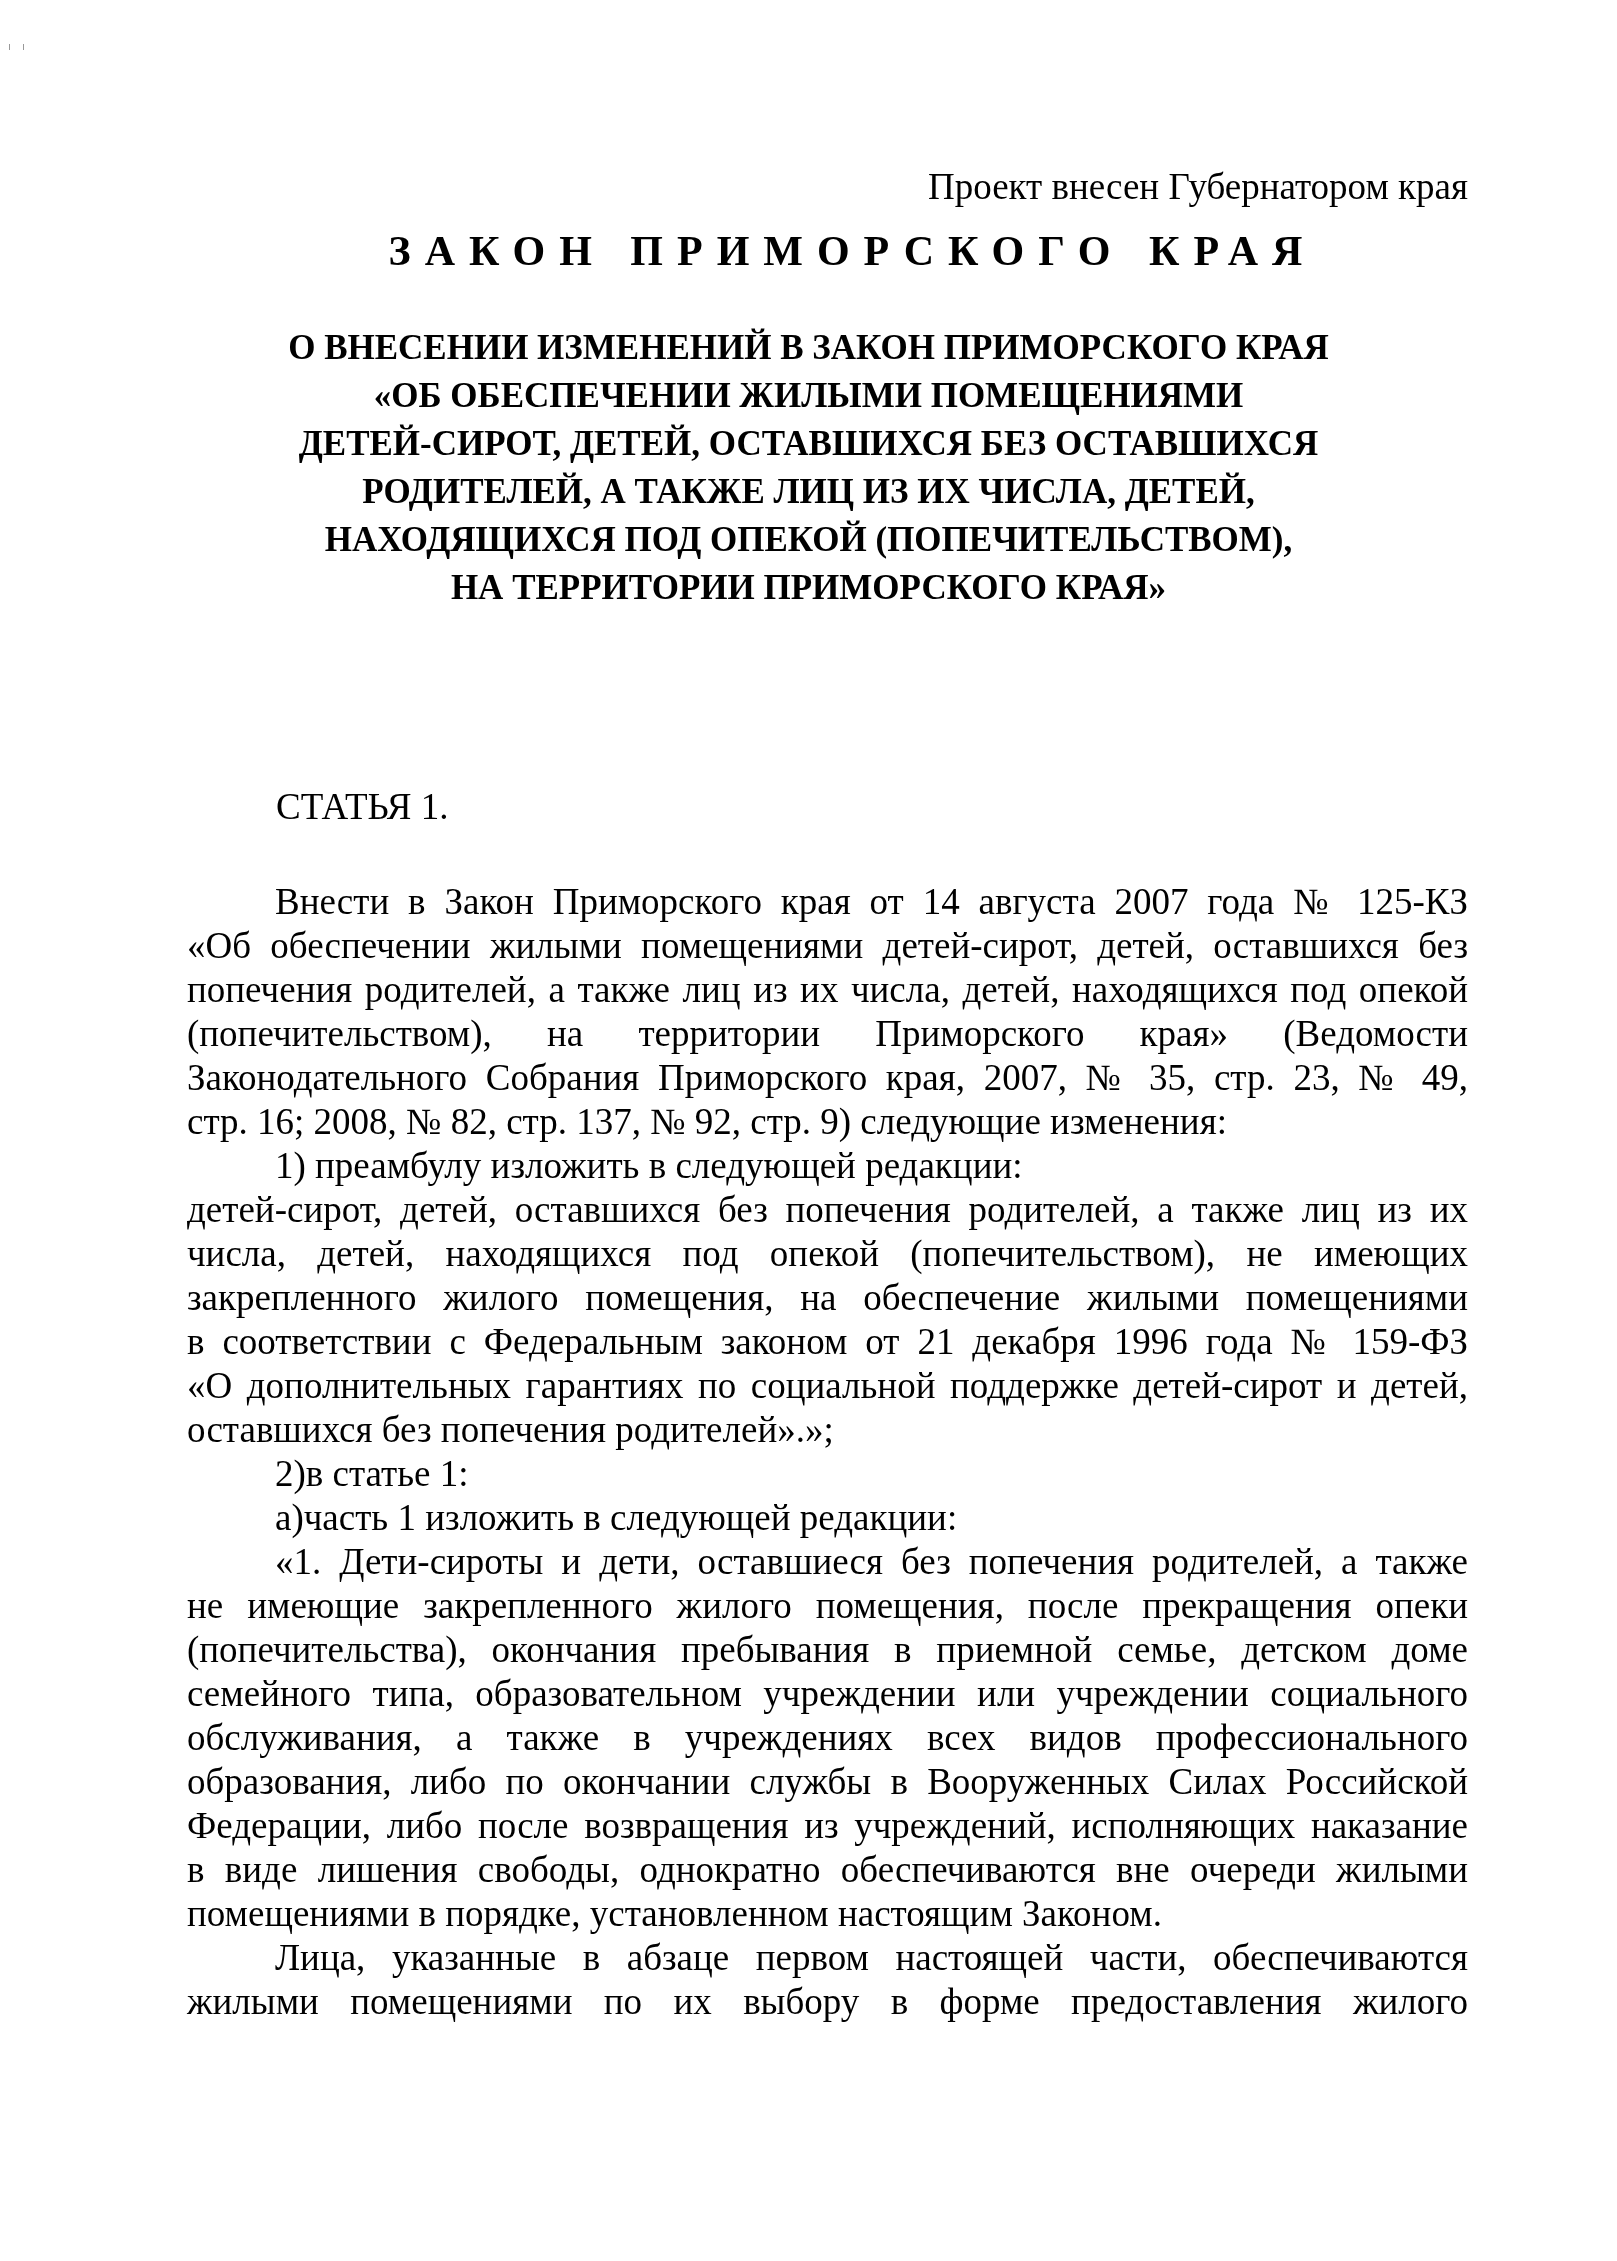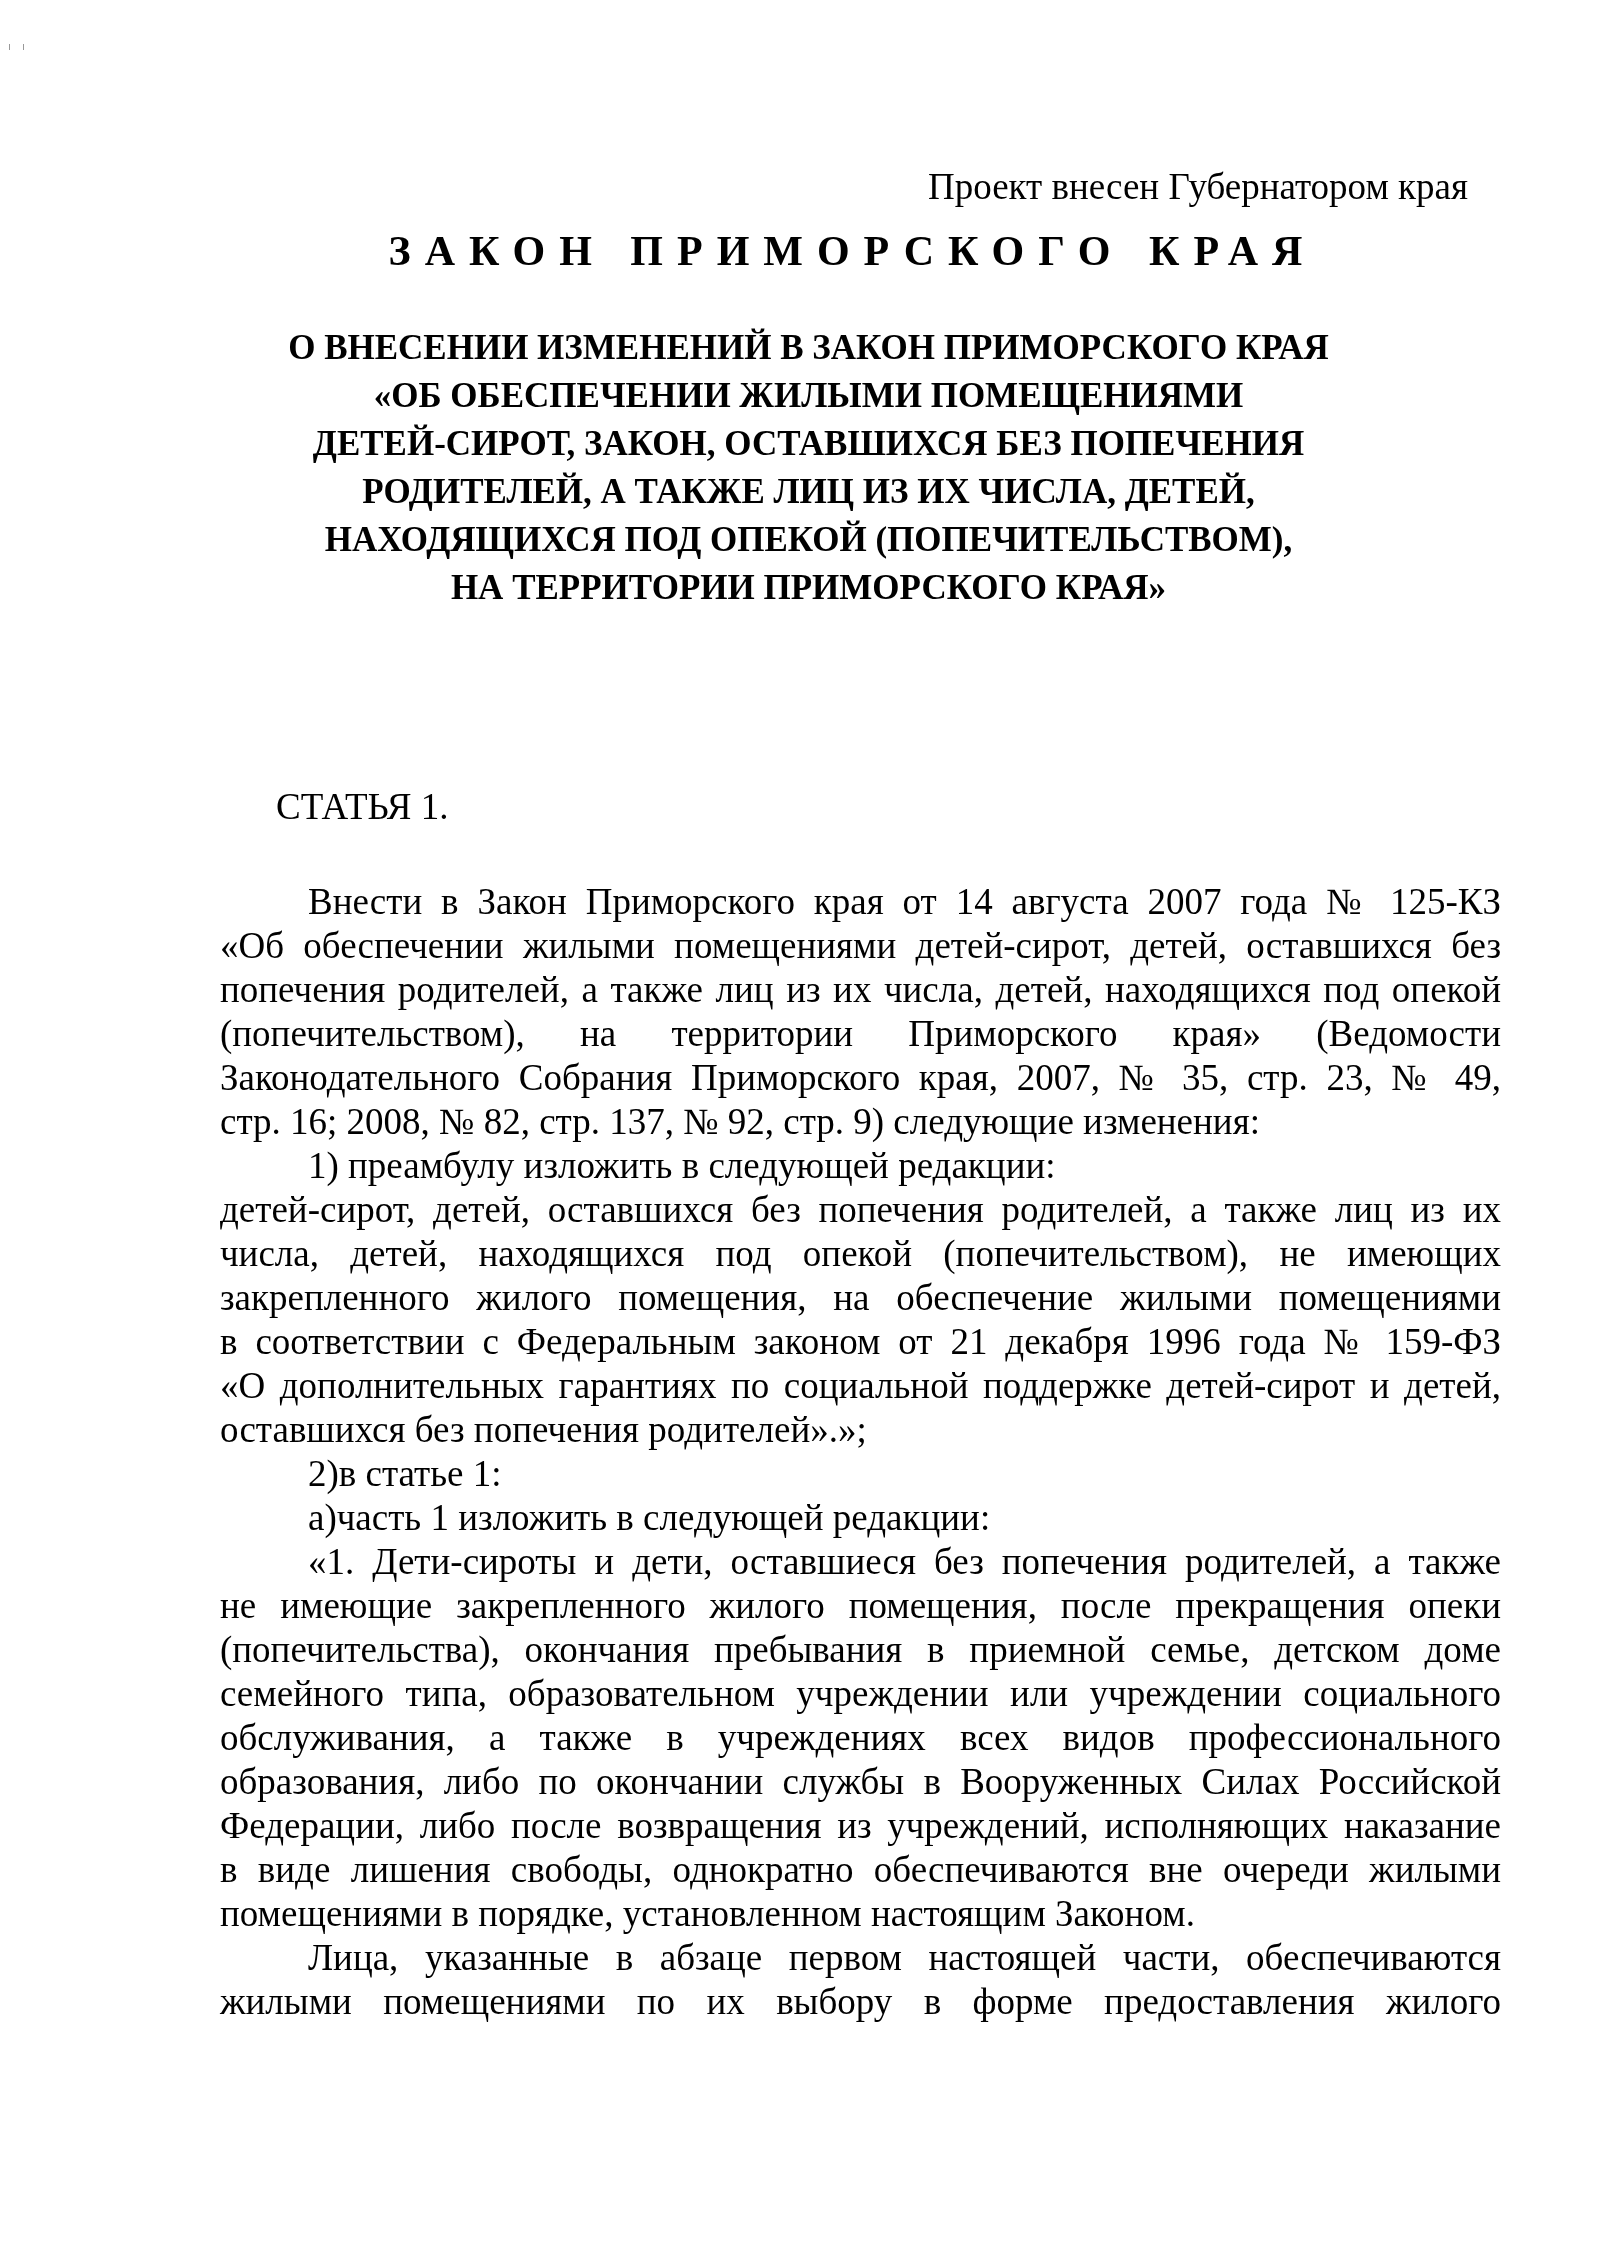--- a/index.html
+++ b/index.html
@@ -8,40 +8,40 @@
   .page { position: absolute; left: 0; top: 0; width: 1617px; height: 2261px; }
   .speck { position: absolute; width: 1.3px; height: 6.4px; background: #999; }
   .submitted { position: absolute; right: 149px; top: 164px; font-size: 37px; line-height: 45px; white-space: nowrap; }
   .law-title { position: absolute; left: 0; width: 1617px; top: 226px; text-align: center;
                font-size: 42px; font-weight: bold; letter-spacing: 14px; line-height: 51px; white-space: nowrap; padding-left: 44px; }
   .subtitle { position: absolute; left: 0; width: 1617px; top: 324px; text-align: center;
               font-size: 35px; font-weight: bold; line-height: 48px; }
   .subtitle div { white-space: nowrap; }
   .adopted { position: absolute; left: 276px; top: 664px; font-size: 37px; line-height: 45px; white-space: nowrap; }
   .article { position: absolute; left: 276px; top: 784px; font-size: 37px; line-height: 45px; white-space: nowrap; }
-  .body { position: absolute; left: 187px; width: 1281px; top: 880px; font-size: 37px; line-height: 44px; margin-left: 33px; }
+  .body { position: absolute; left: 187px; width: 1281px; top: 880px; font-size: 37px; line-height: 44px; }
   .line { display: block; white-space: nowrap; text-align: justify; text-align-last: justify; height: 44px; overflow: visible; }
   .line.last { text-align-last: left; }
   .line.indent { padding-left: 88px; }
 </style>
 </head>
 <body>
 
 <div class="page">
   <span class="speck" style="left:9px;top:44px;"></span>
   <span class="speck" style="left:23px;top:44px;"></span>
 
   <div class="submitted">Проект внесен Губернатором края</div>
 
   <div class="law-title">ЗАКОН ПРИМОРСКОГО КРАЯ</div>
 
   <div class="subtitle">
     <div>О ВНЕСЕНИИ ИЗМЕНЕНИЙ В ЗАКОН ПРИМОРСКОГО КРАЯ</div>
     <div>«ОБ ОБЕСПЕЧЕНИИ ЖИЛЫМИ ПОМЕЩЕНИЯМИ</div>
-    <div>ДЕТЕЙ-СИРОТ, ЗАКОН, ОСТАВШИХСЯ БЕЗ ПОПЕЧЕНИЯ</div>
+    <div>ДЕТЕЙ-СИРОТ, ДЕТЕЙ, ОСТАВШИХСЯ БЕЗ ОСТАВШИХСЯ</div>
     <div>РОДИТЕЛЕЙ, А ТАКЖЕ ЛИЦ ИЗ ИХ ЧИСЛА, ДЕТЕЙ,</div>
     <div>НАХОДЯЩИХСЯ ПОД ОПЕКОЙ (ПОПЕЧИТЕЛЬСТВОМ),</div>
     <div>НА ТЕРРИТОРИИ ПРИМОРСКОГО КРАЯ»</div>
   </div>
 
 
   <div class="article">СТАТЬЯ 1.</div>
 
   <div class="body" id="body-text">
       <span class="line indent">Внести в Закон Приморского края от 14 августа 2007 года № 125-КЗ</span>

